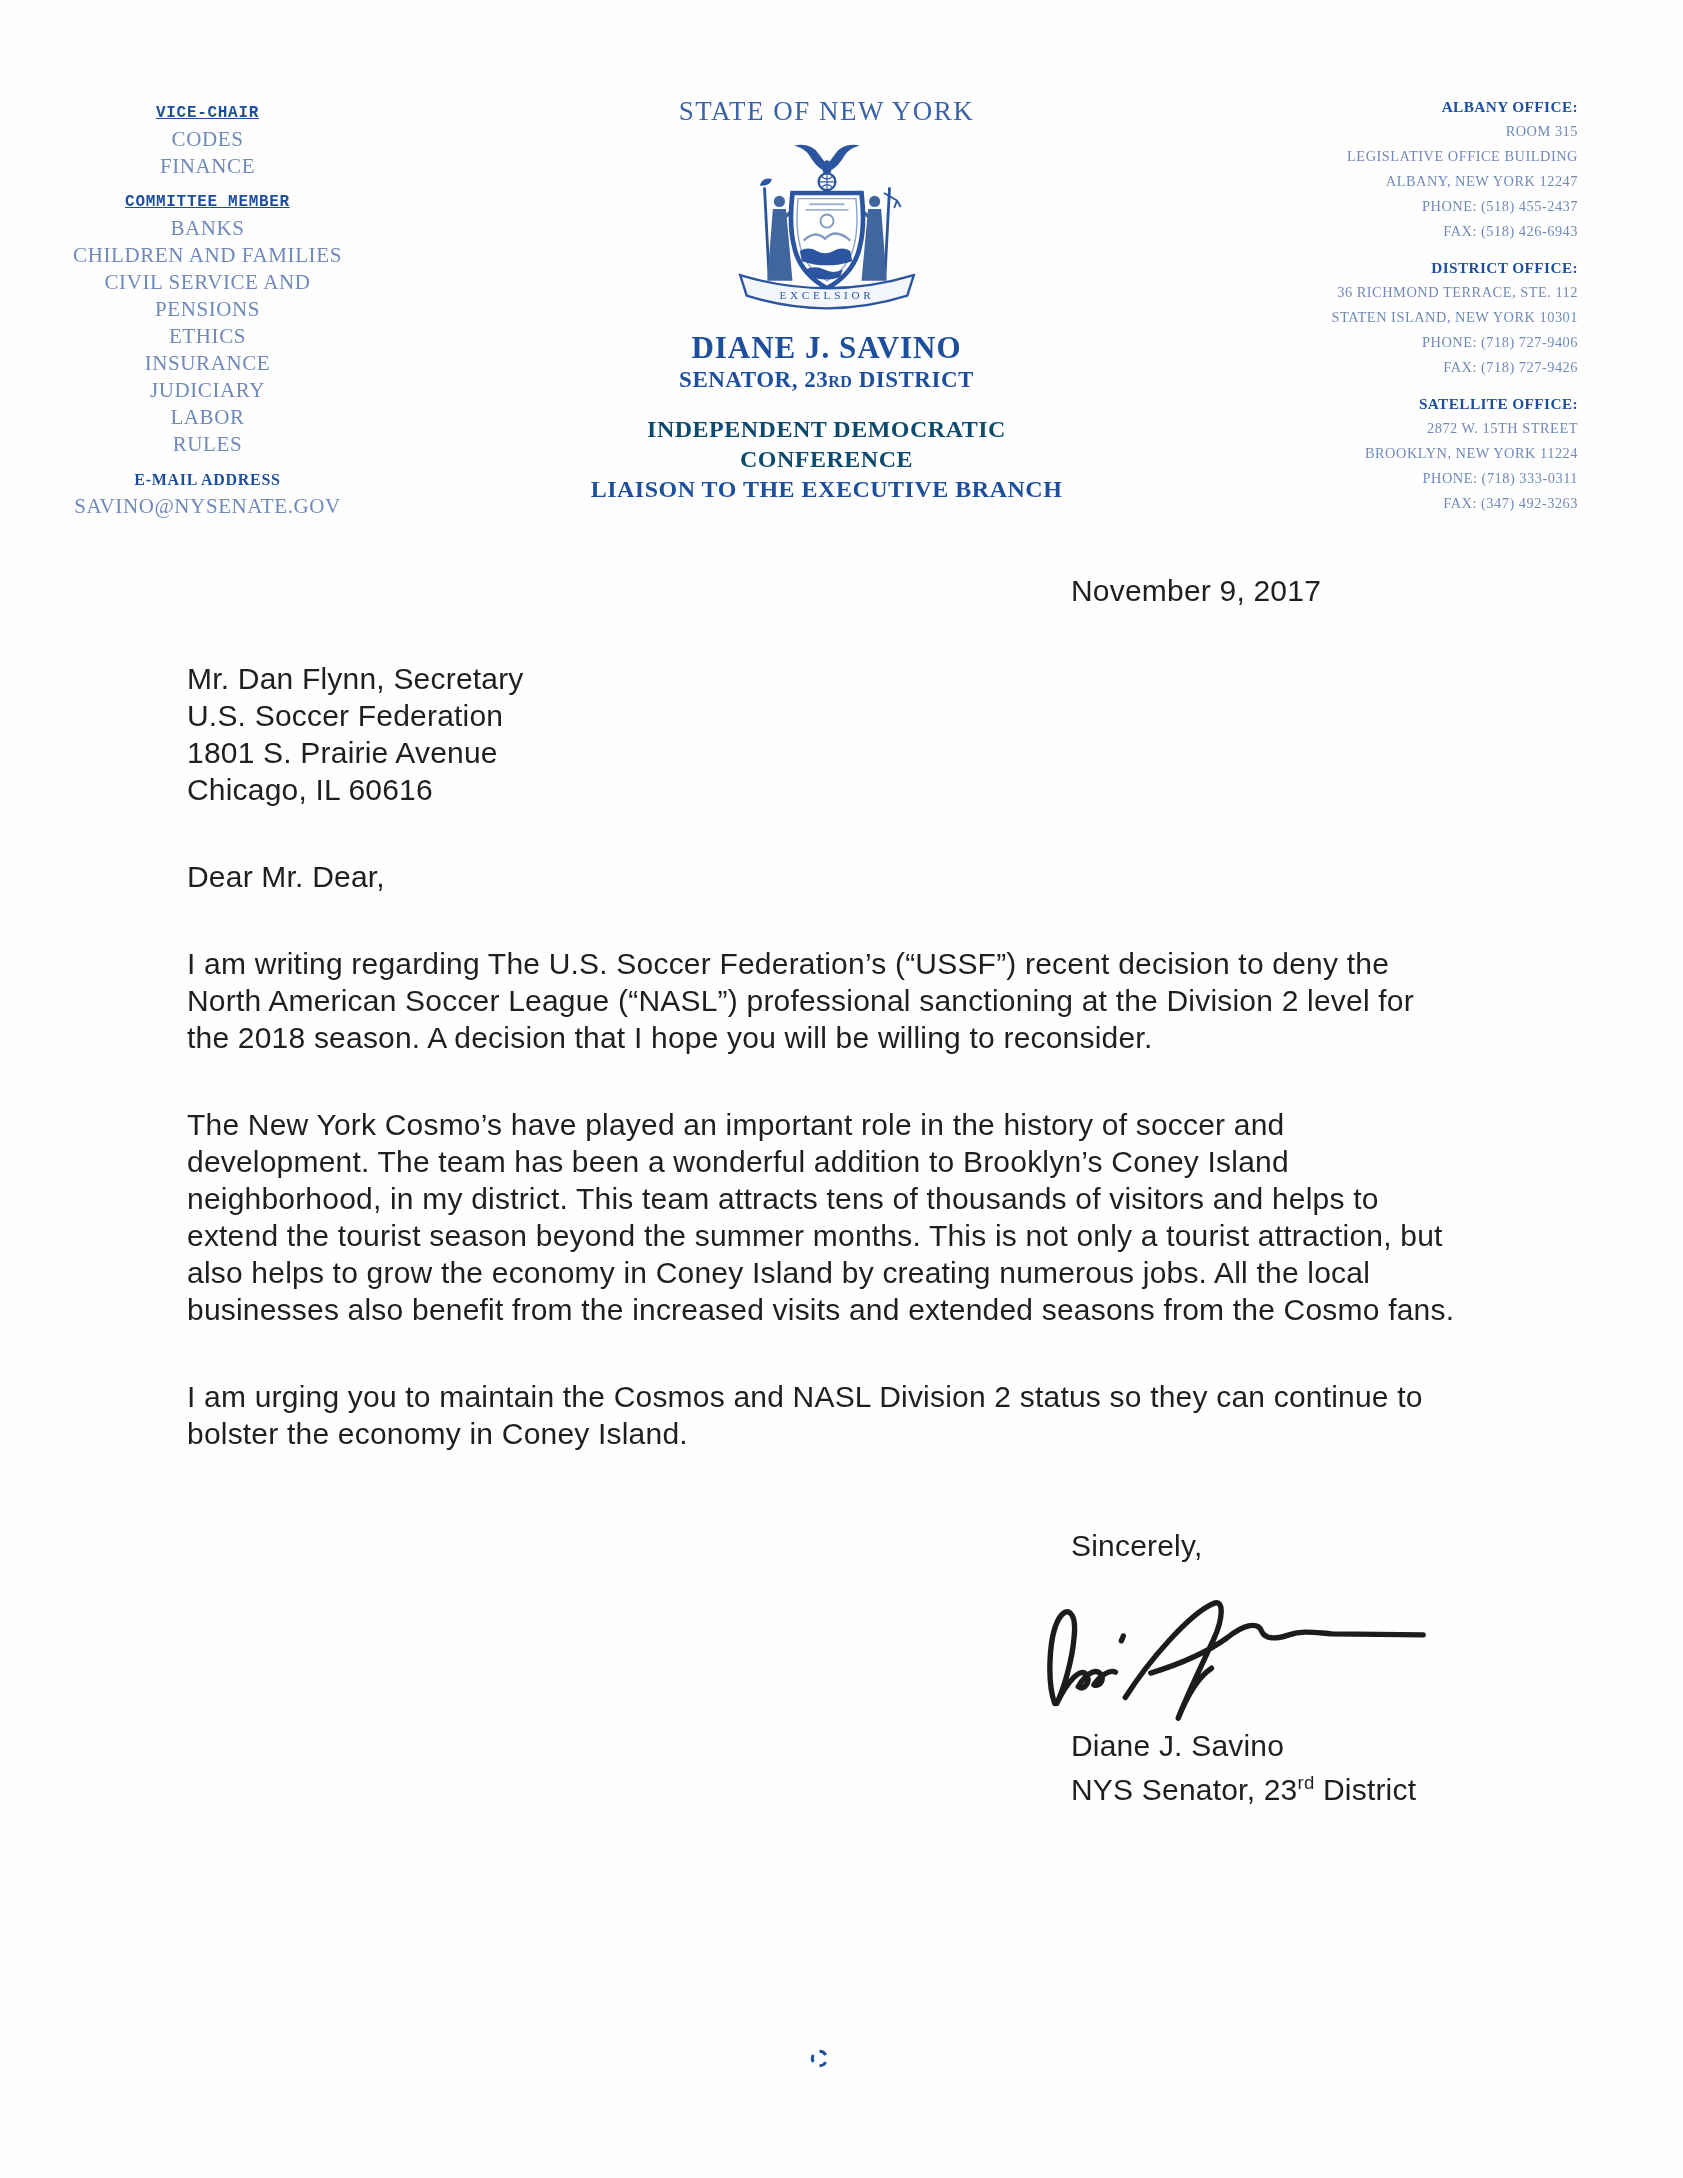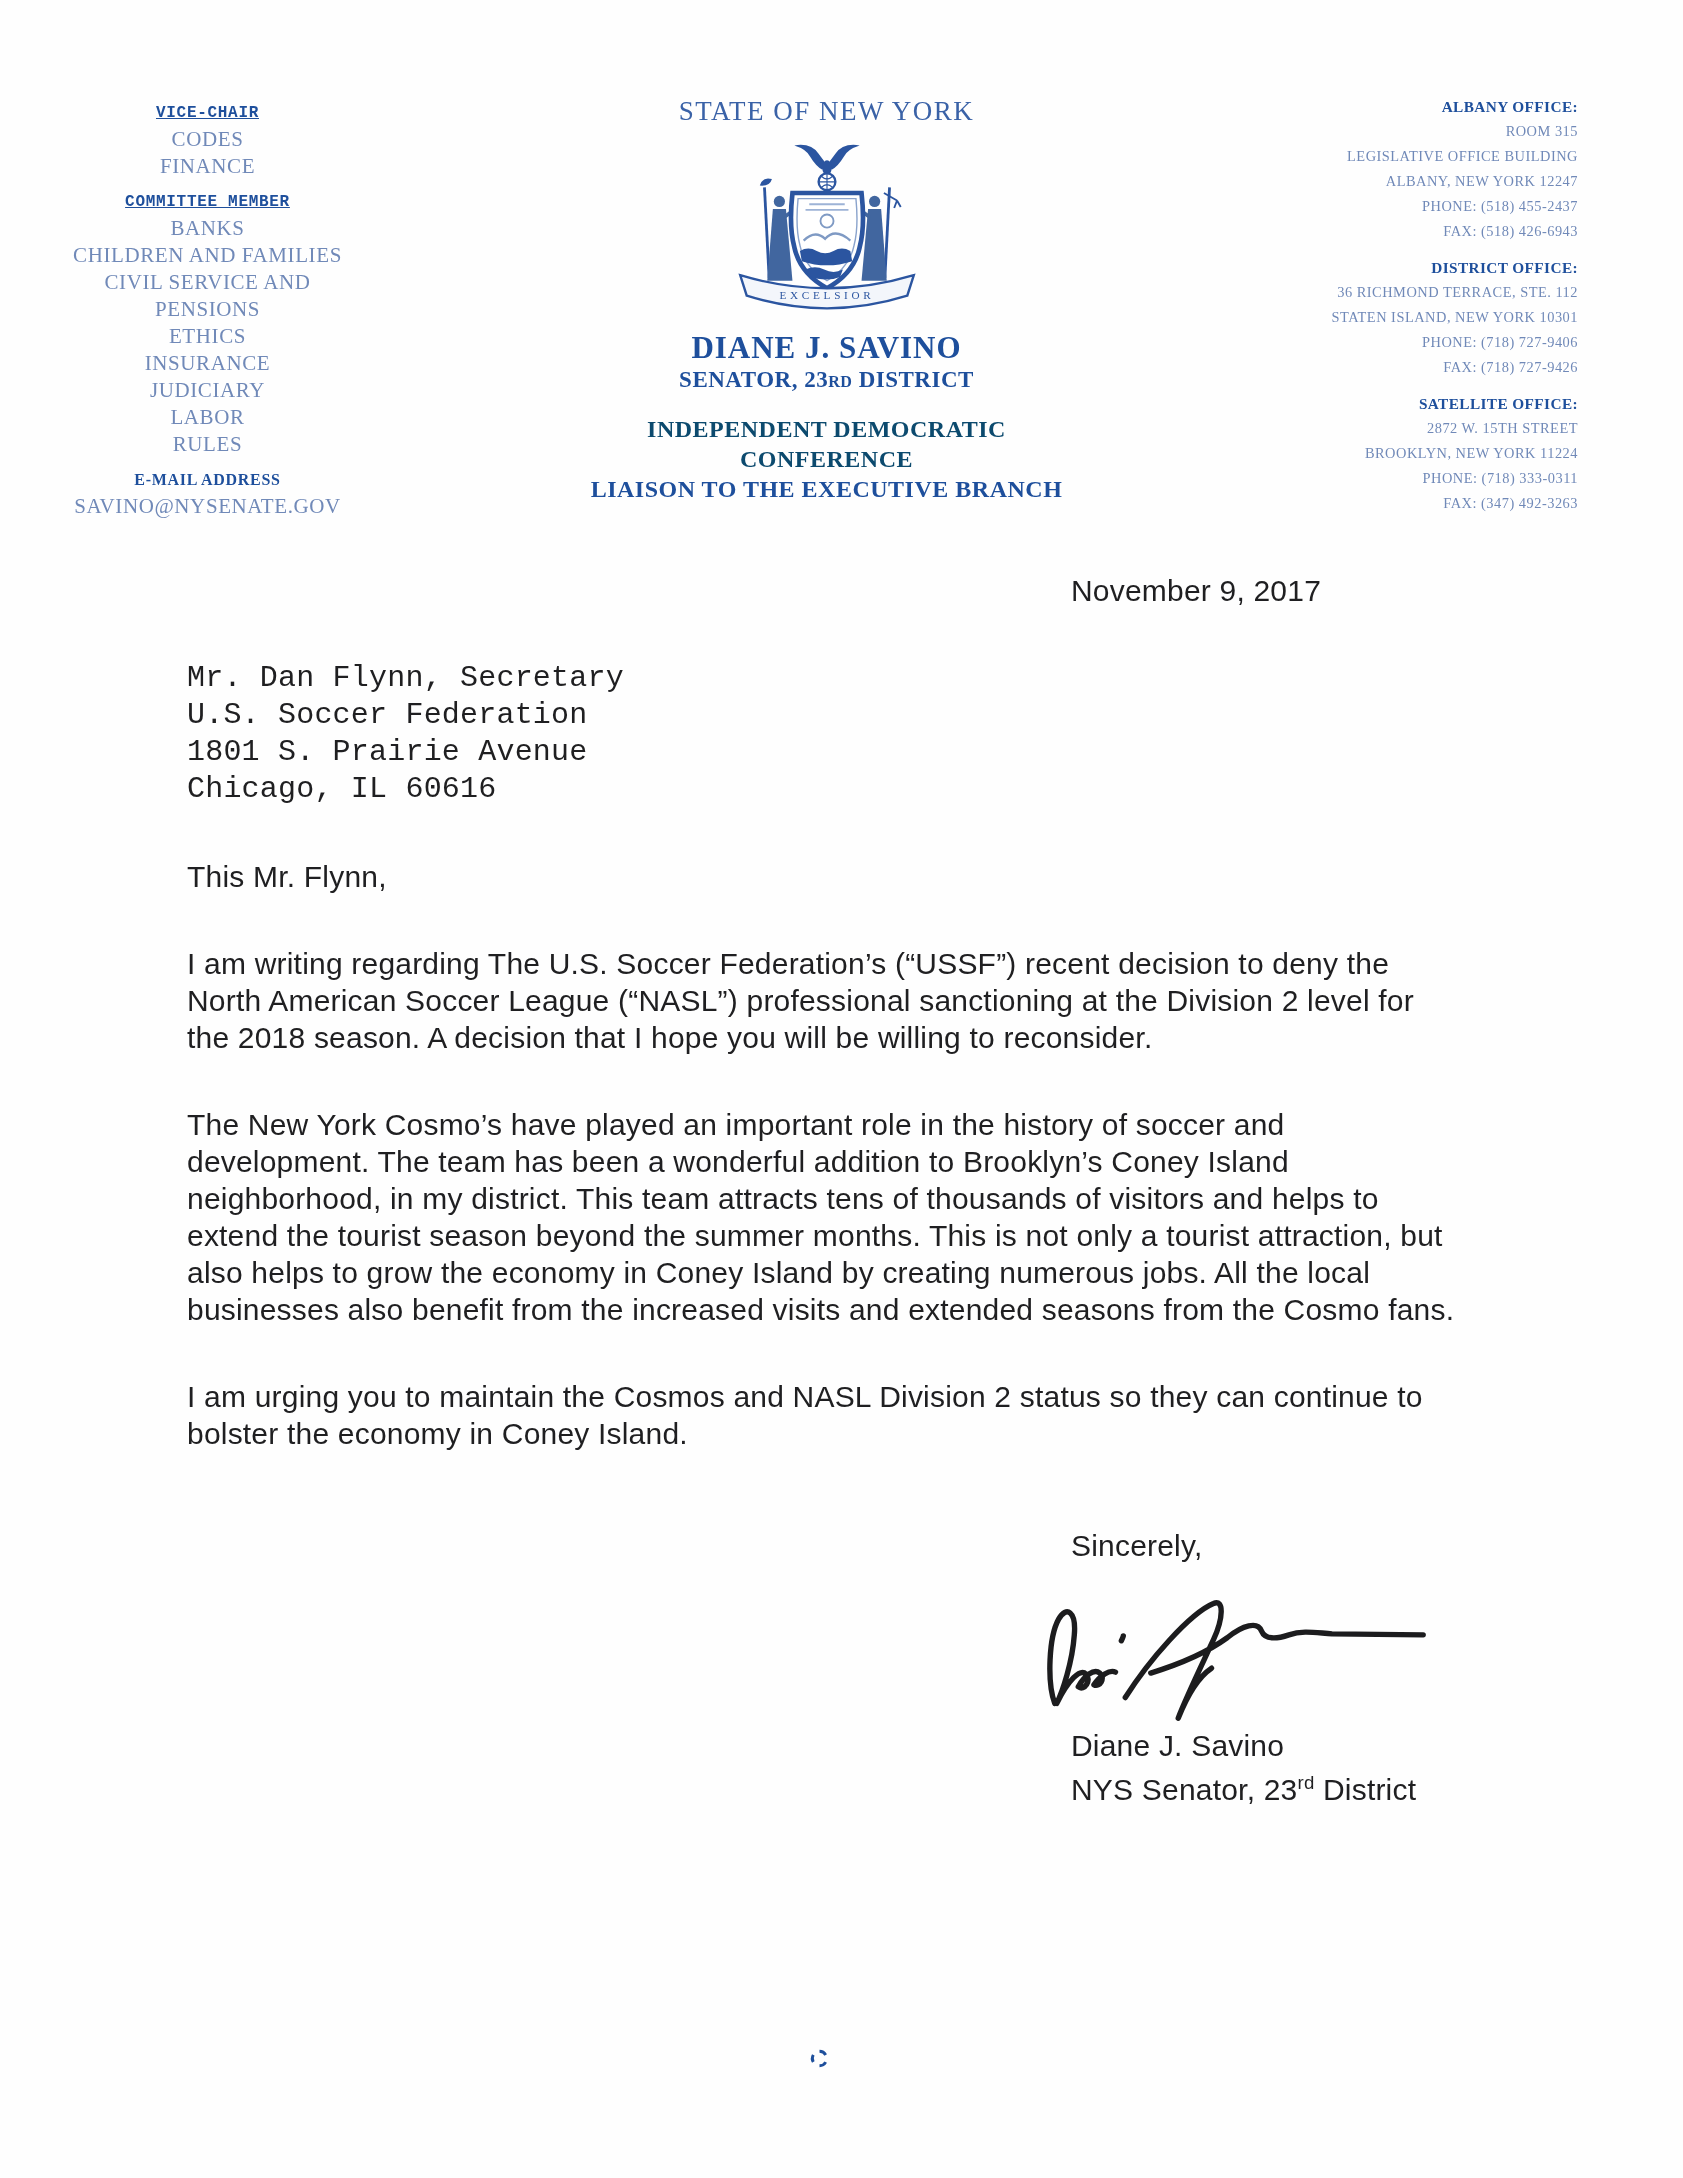--- a/index.html
+++ b/index.html
@@ -32,21 +32,21 @@
   .lh-senator .ord { font-size:.7em; }
   .lh-conf    { color:#0c4a6e; font-weight:bold; font-size:24px; letter-spacing:0.5px; line-height:30px; margin-top:18px; }
   .lh-liaison { color:#1e4f9c; font-weight:bold; font-size:24px; letter-spacing:0.5px; line-height:30px; }
 
   
   .letter {
     position:absolute; left:187px; top:572px; width:1272px;
     color:#1f1f21; font-size:30px; line-height:37px; letter-spacing:0.2px;
   }
   .date { margin-left:884px; }
-  .recipient { margin-top:51px;font-family:Liberation Mono, monospace; }
+  .recipient { margin-top:51px; }
   .salutation { margin-top:50px; }
   .para { margin:50px 0 0 0; }
   .closing { margin-left:884px; margin-top:75px; }
   .signature-svg { display:block; margin:14px 0 2px -42px; }
   .sig-title sup { font-size:.62em; }
 
   .recycle { position:absolute; left:808px; top:2047px; }
 </style>
 </head>
 <body>
@@ -150,21 +150,21 @@
   <div class="letter">
     <div class="date">November 9, 2017</div>
 
     <div class="recipient">
       <div>Mr. Dan Flynn, Secretary</div>
       <div>U.S. Soccer Federation</div>
       <div>1801 S. Prairie Avenue</div>
       <div>Chicago, IL 60616</div>
     </div>
 
-    <div class="salutation">This Mr. Flynn,</div>
+    <div class="salutation">Dear Mr. Dear,</div>
 
     <p class="para">I am writing regarding The U.S. Soccer Federation’s (“USSF”) recent decision to deny the North American Soccer League (“NASL”) professional sanctioning at the Division 2 level for the 2018 season. A decision that I hope you will be willing to reconsider.</p>
     <p class="para">The New York Cosmo’s have played an important role in the history of soccer and development. The team has been a wonderful addition to Brooklyn’s Coney Island neighborhood, in my district. This team attracts tens of thousands of visitors and helps to extend the tourist season beyond the summer months. This is not only a tourist attraction, but also helps to grow the economy in Coney Island by creating numerous jobs. All the local businesses also benefit from the increased visits and extended seasons from the Cosmo fans.</p>
     <p class="para">I am urging you to maintain the Cosmos and NASL Division 2 status so they can continue to bolster the economy in Coney Island.</p>
 
     <div class="closing">
       <div>Sincerely,</div>
 
       <svg class="signature-svg" viewBox="0 0 420 150" width="416" height="147" aria-hidden="true">
         <path d="M24,128 C16,106 18,60 28,42 C36,28 46,34 44,58 C42,86 32,116 26,128

